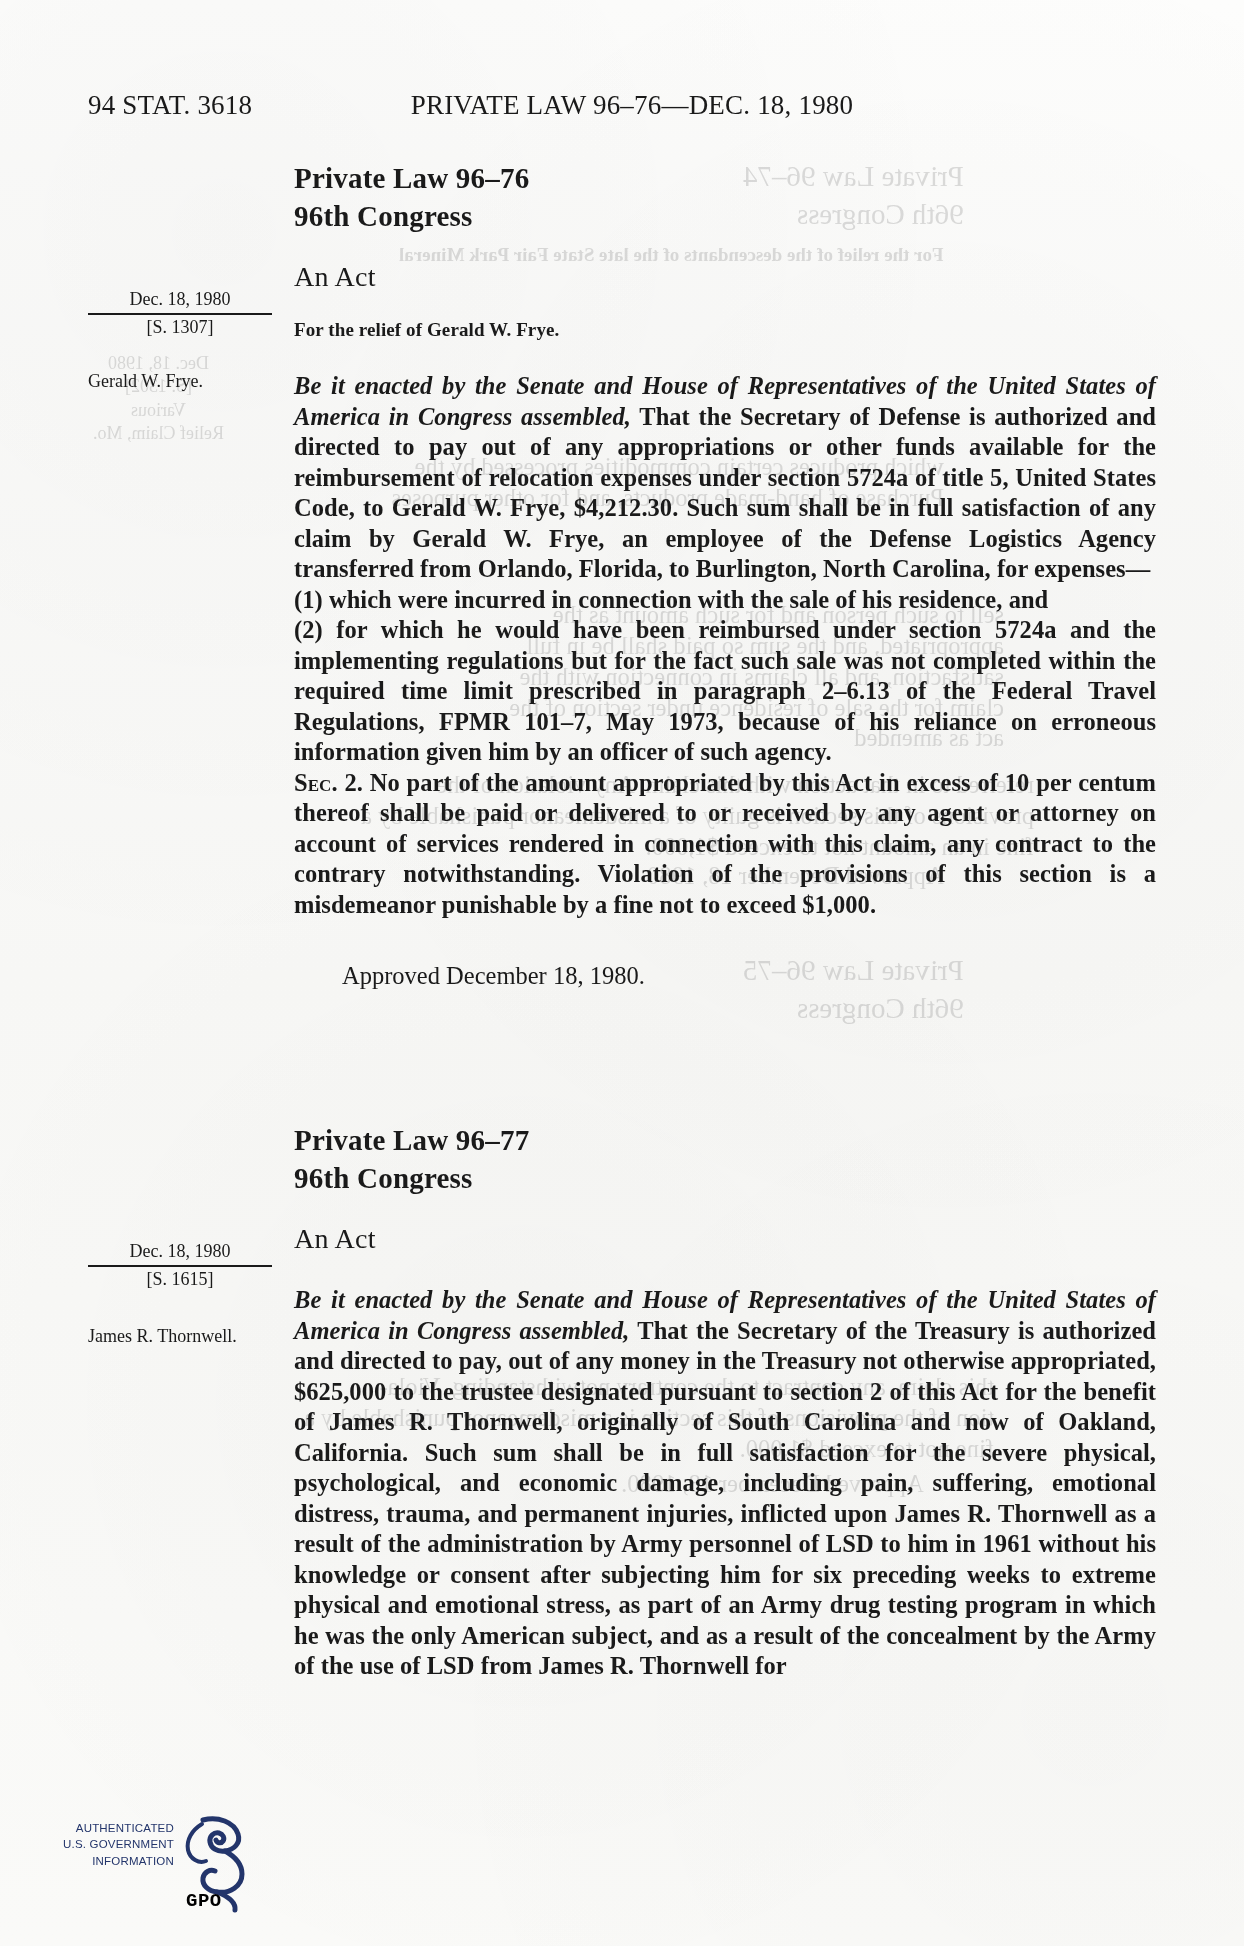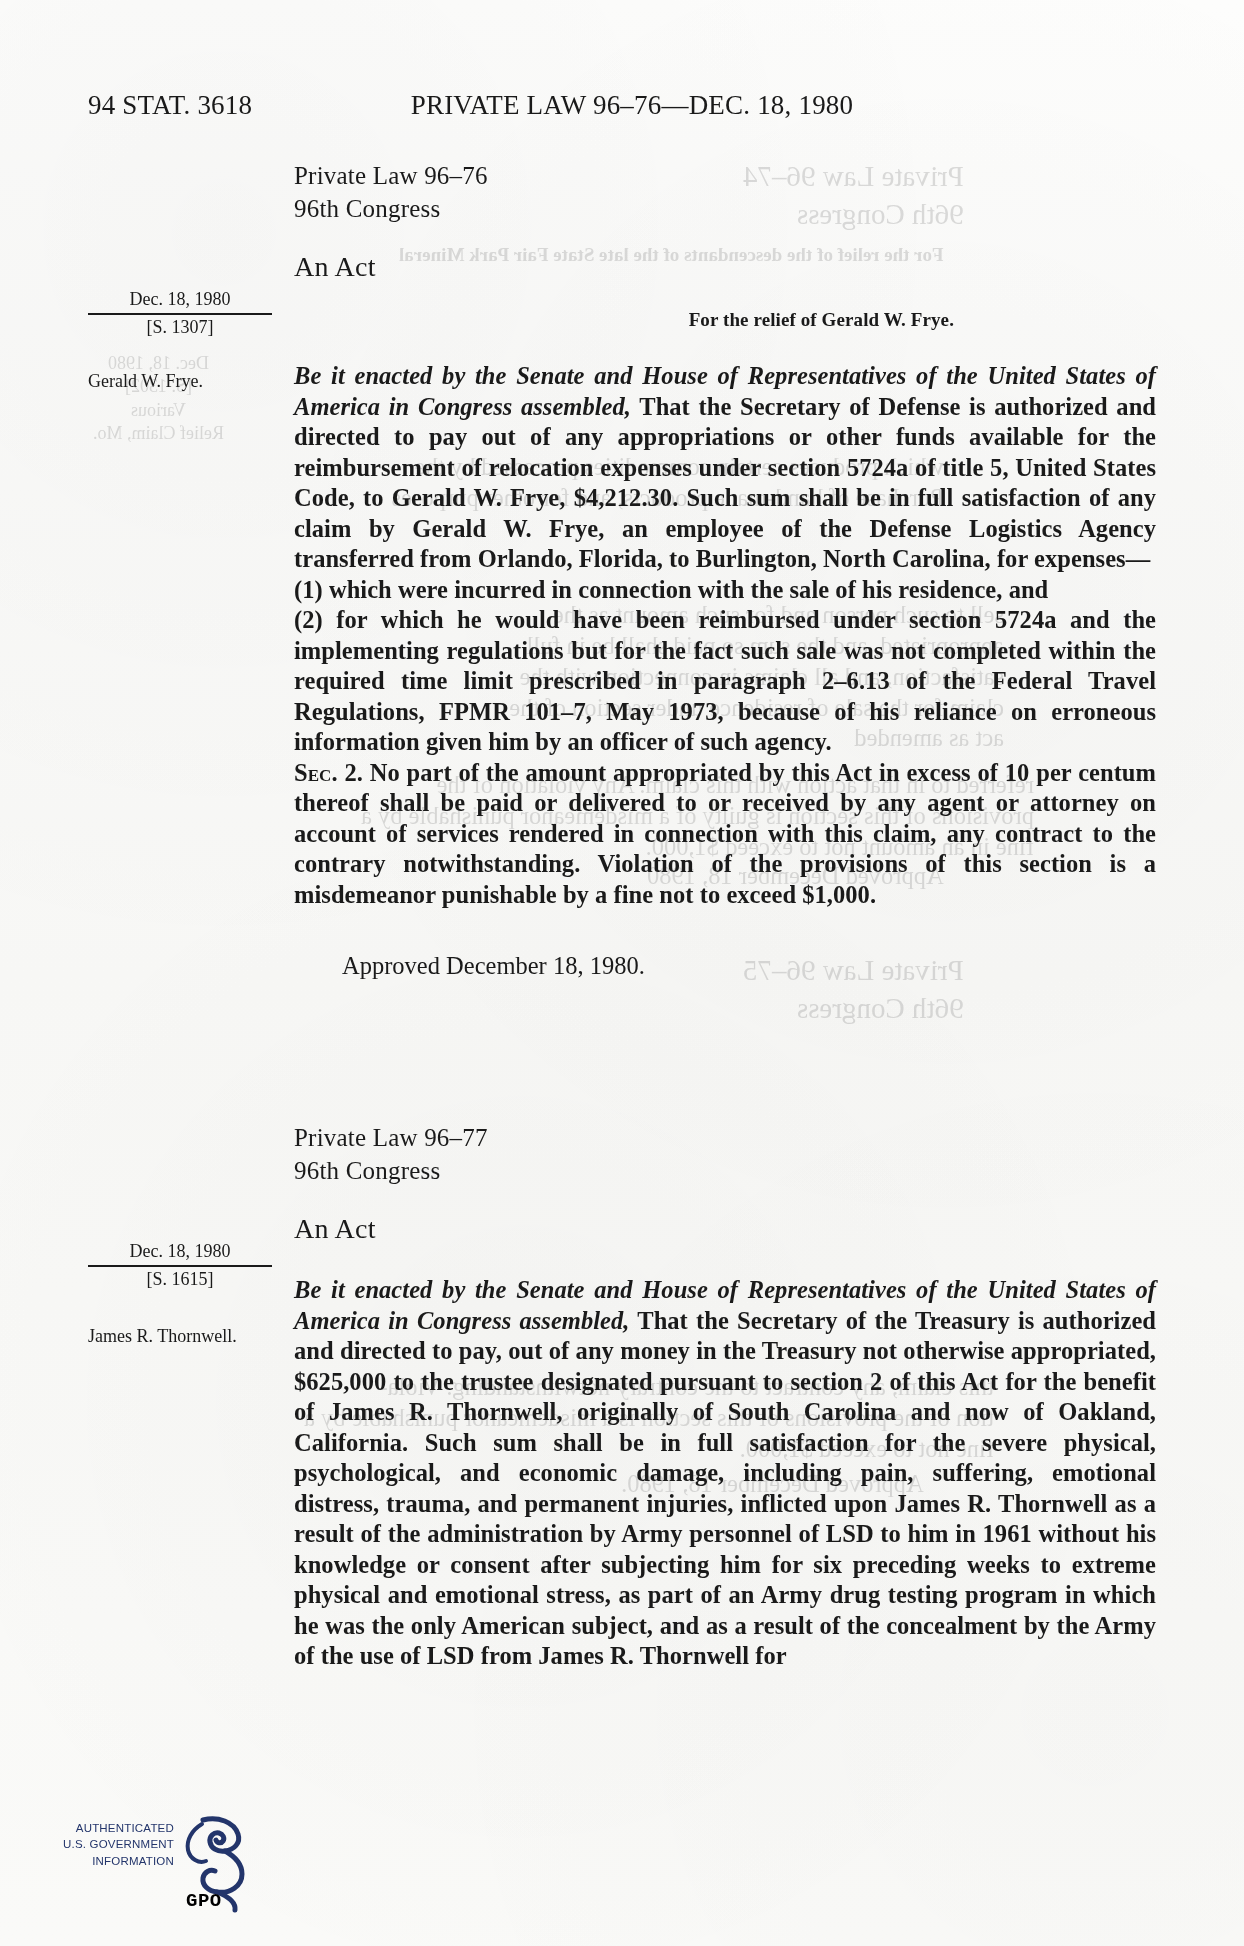--- a/index.html
+++ b/index.html
@@ -61,36 +61,37 @@
     white-space: nowrap;
   }
 
   
   .act { position: absolute; left: 0; width: 1244px; }
   #act-1 { top: 160px; }
   #act-2 { top: 1122px; }
 
   .law-head {
     margin-left: 294px;
-    font-size: 25px;
+    font-size: 29px;
     line-height: 1.30;
     letter-spacing: 0.2px;
+    font-weight: bold;
   }
   .an-act {
     margin-left: 294px;
     width: 660px;
     text-align: left;
     font-size: 28px;
     margin-top: 26px;
     letter-spacing: 0.3px;
   }
   .long-title {
     margin-left: 294px;
     width: 660px;
-    text-align: right;
+    text-align: left;
     font-size: 19px;
     font-weight: bold;
     margin-top: 26px;
     letter-spacing: 0.1px;
   }
 
   
   .sidenote {
     position: absolute;
     left: 88px;

